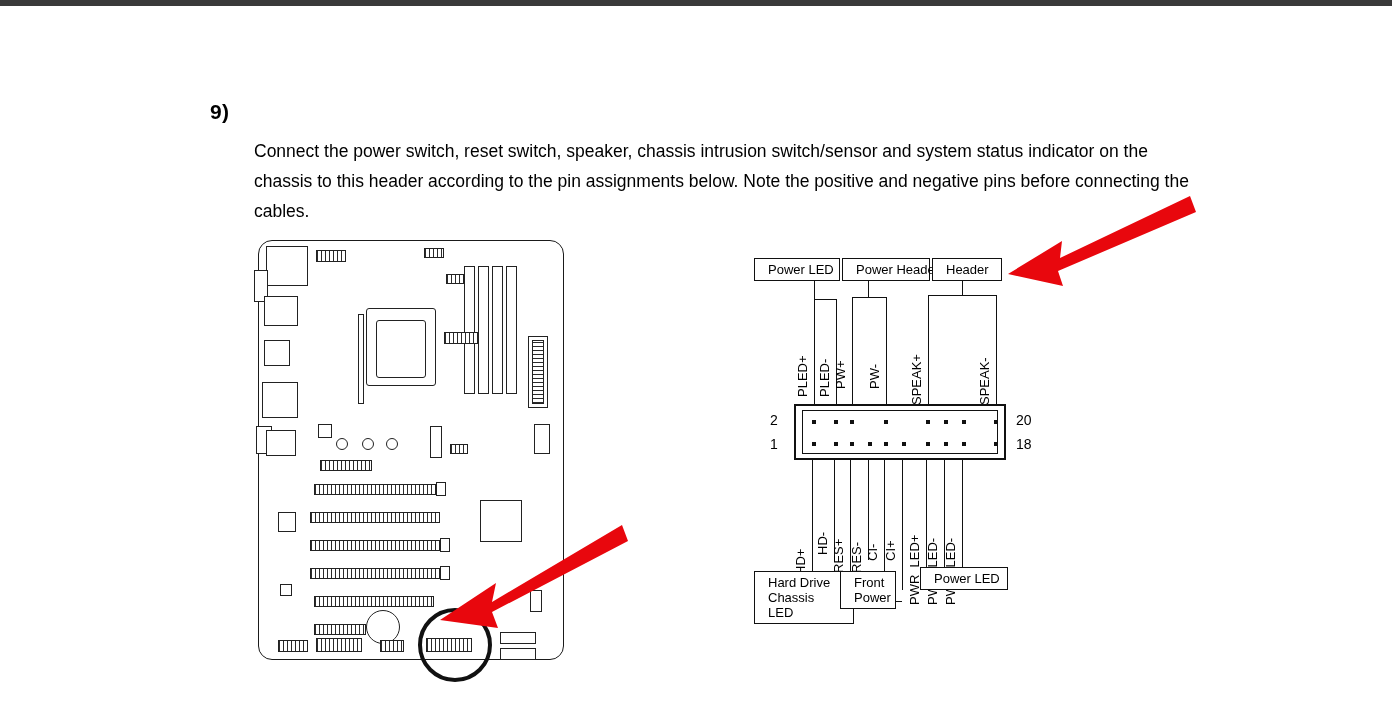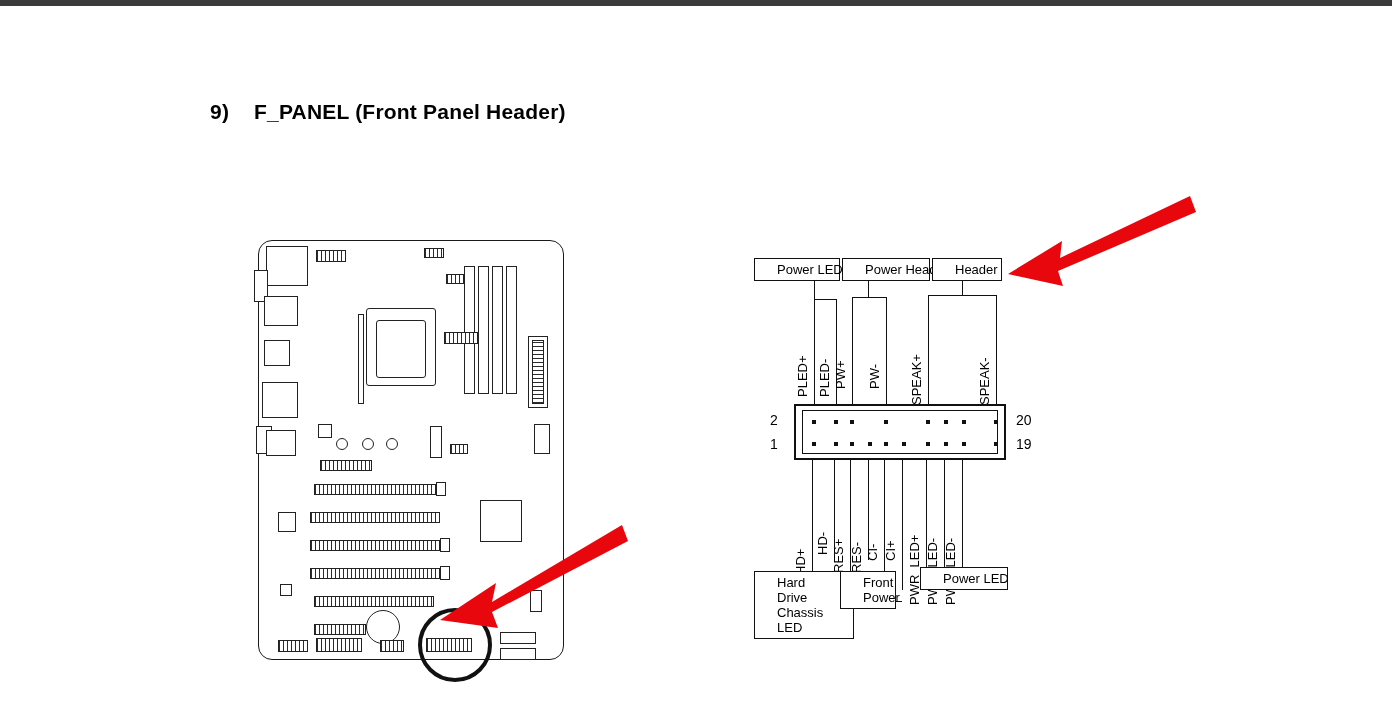--- a/index.html
+++ b/index.html
@@ -103,21 +103,21 @@
     top: 248px;
     width: 330px;
     height: 400px;
   }
   .lbl {
     position: absolute;
     border: 1.2px solid #111;
     background: #fff;
     font-size: 13px;
     line-height: 15px;
-    padding: 3px 22px;
+    padding: 3px 13px;
     text-align: center;
     box-sizing: border-box;
     white-space: nowrap;
   }
   .lbl.two {
     white-space: normal;
   }
   .vline {
     position: absolute;
     width: 1.4px;
@@ -169,21 +169,21 @@
 </style>
 </head>
 <body>
 
 <div class="page">
 
   <div class="top-strip"></div>
   <div class="top-strip-light"></div>
 
   <div class="section-num">9)</div>
-  <div class="section-title">F_PANEL (Front Panel Header)</div>
+  <div class="section-body">Connect the power switch, reset switch, speaker, chassis intrusion switch/sensor and system status indicator on the chassis to this header according to the pin assignments below. Note the positive and negative pins before connecting the cables.</div>
 
   <div class="mb-wrap">
     <div class="mb-board"></div>
 
     <div class="mbx out" style="left:8px;top:6px;width:42px;height:40px;"></div>
     <div class="mbx hatch" style="left:58px;top:10px;width:30px;height:12px;"></div>
     <div class="mbx out" style="left:-4px;top:30px;width:14px;height:32px;transform:skewY(0deg);"></div>
     <div class="mbx out" style="left:6px;top:56px;width:34px;height:30px;"></div>
     <div class="mbx out" style="left:6px;top:100px;width:26px;height:26px;"></div>
     <div class="mbx out" style="left:4px;top:142px;width:36px;height:36px;"></div>
@@ -288,21 +288,21 @@
     <div class="pin" style="left:144px;top:194px;"></div>
     <div class="pin" style="left:162px;top:194px;"></div>
     <div class="pin" style="left:186px;top:194px;"></div>
     <div class="pin" style="left:204px;top:194px;"></div>
     <div class="pin" style="left:222px;top:194px;"></div>
     <div class="pin" style="left:254px;top:194px;"></div>
 
     <div class="pin-num" style="left:30px;top:164px;">2</div>
     <div class="pin-num" style="left:30px;top:188px;">1</div>
     <div class="pin-num" style="left:276px;top:164px;">20</div>
-    <div class="pin-num" style="left:276px;top:188px;">19</div>
+    <div class="pin-num" style="left:276px;top:188px;">18</div>
 
     <div class="vline" style="left:72px;top:212px;height:112px;"></div>
     <div class="vline" style="left:94px;top:212px;height:100px;"></div>
     <div class="hline" style="left:72px;top:323px;width:22px;"></div>
 
     <div class="vline" style="left:110px;top:212px;height:112px;"></div>
     <div class="vline" style="left:128px;top:212px;height:100px;"></div>
     <div class="hline" style="left:110px;top:323px;width:18px;"></div>
 
     <div class="vline" style="left:144px;top:212px;height:142px;"></div>

